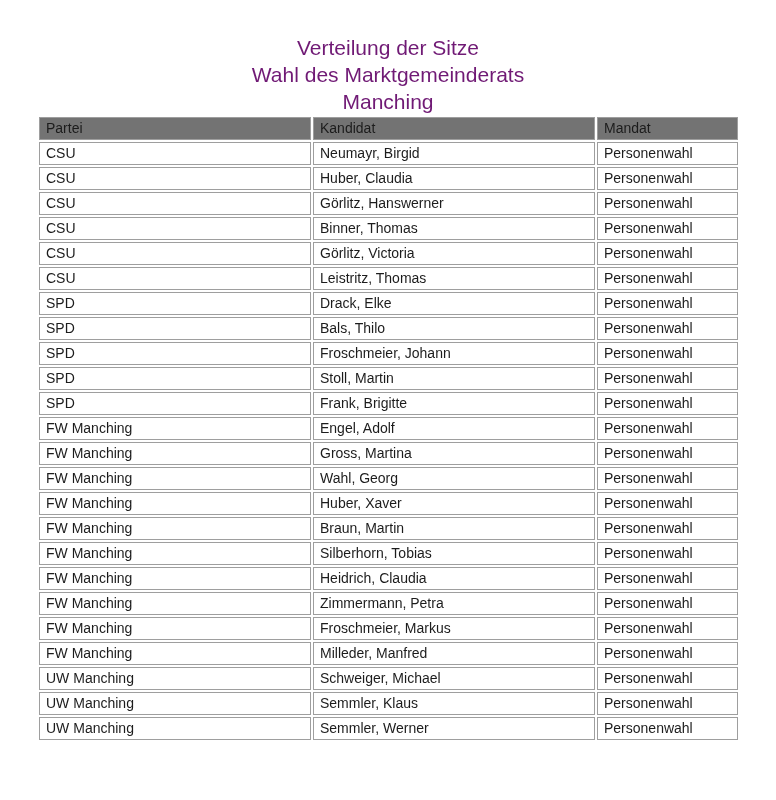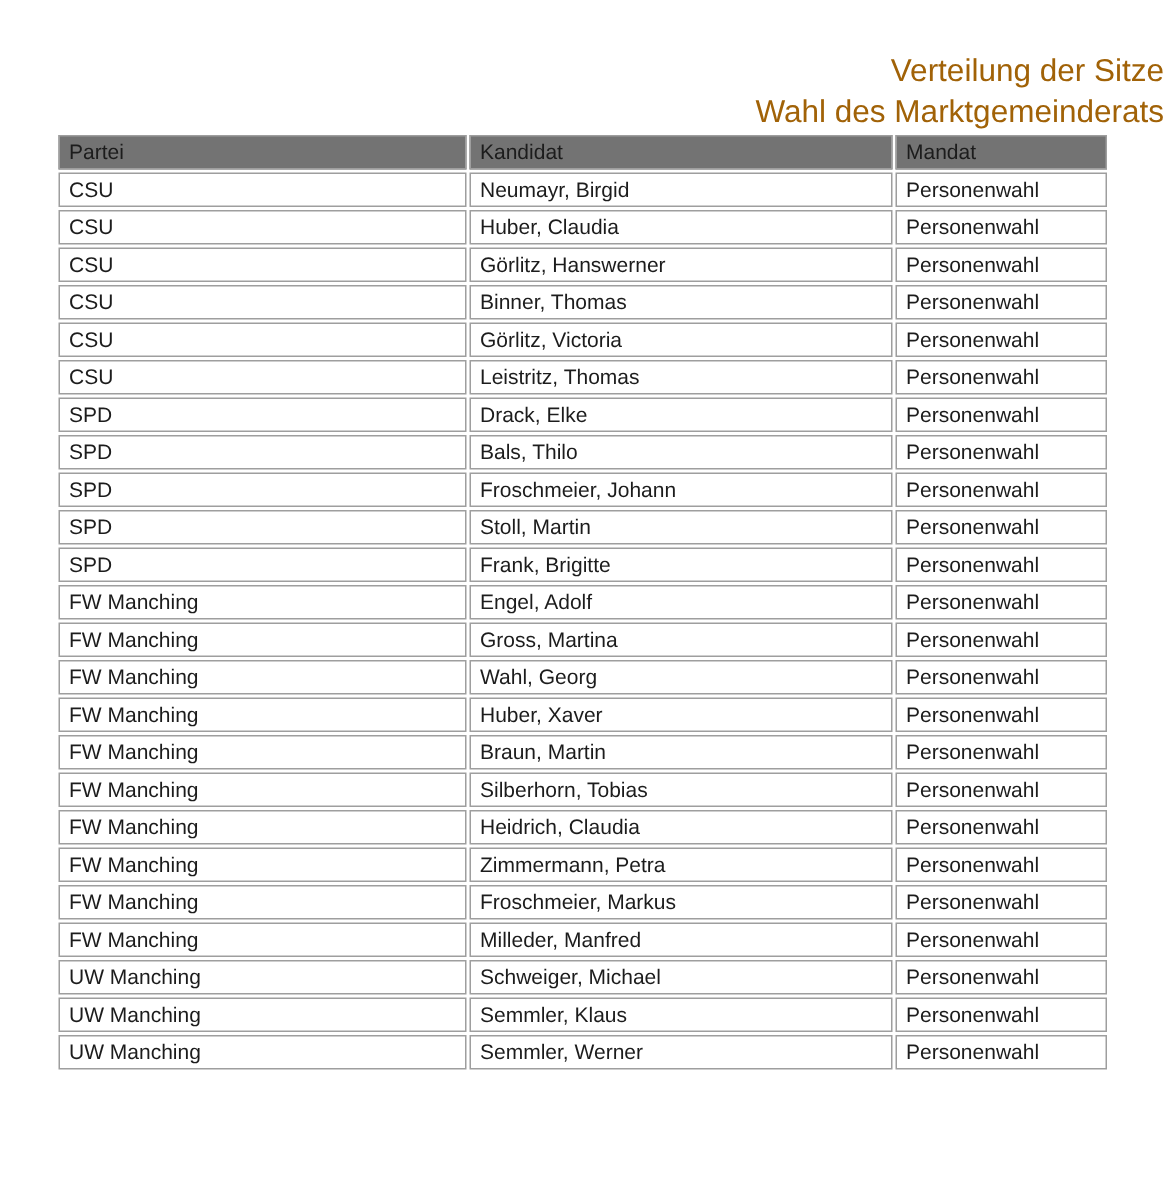--- a/index.html
+++ b/index.html
@@ -15,24 +15,24 @@
     color: #1c1c1c;
     overflow: hidden;
   }
   .doc-page {
     width: 776px;
     height: 800px;
     background: #ffffff;
   }
   .title-block {
     padding-top: 34px;
-    text-align: right;
+    text-align: center;
     font-size: 21px;
     line-height: 27px;
-    color: #a16207;
+    color: #701a75;
   }
   .intro-line {
     margin: 9px 36px 5px 37px;
     font-size: 14px;
     line-height: 15px;
     color: #1c1c1c;
   }
   table.results {
     border-collapse: separate;
     border-spacing: 2px;
@@ -64,20 +64,21 @@
   col.col-mandat   { width: 141px; }
 </style>
 </head>
 <body>
 
 <div class="doc-page">
 
   <div class="title-block">
     <div>Verteilung der Sitze</div>
     <div>Wahl des Marktgemeinderats</div>
+    <div>Manching</div>
   </div>
 
 
   <table class="results">
     <colgroup>
       <col class="col-partei">
       <col class="col-kandidat">
       <col class="col-mandat">
     </colgroup>
     <thead>

